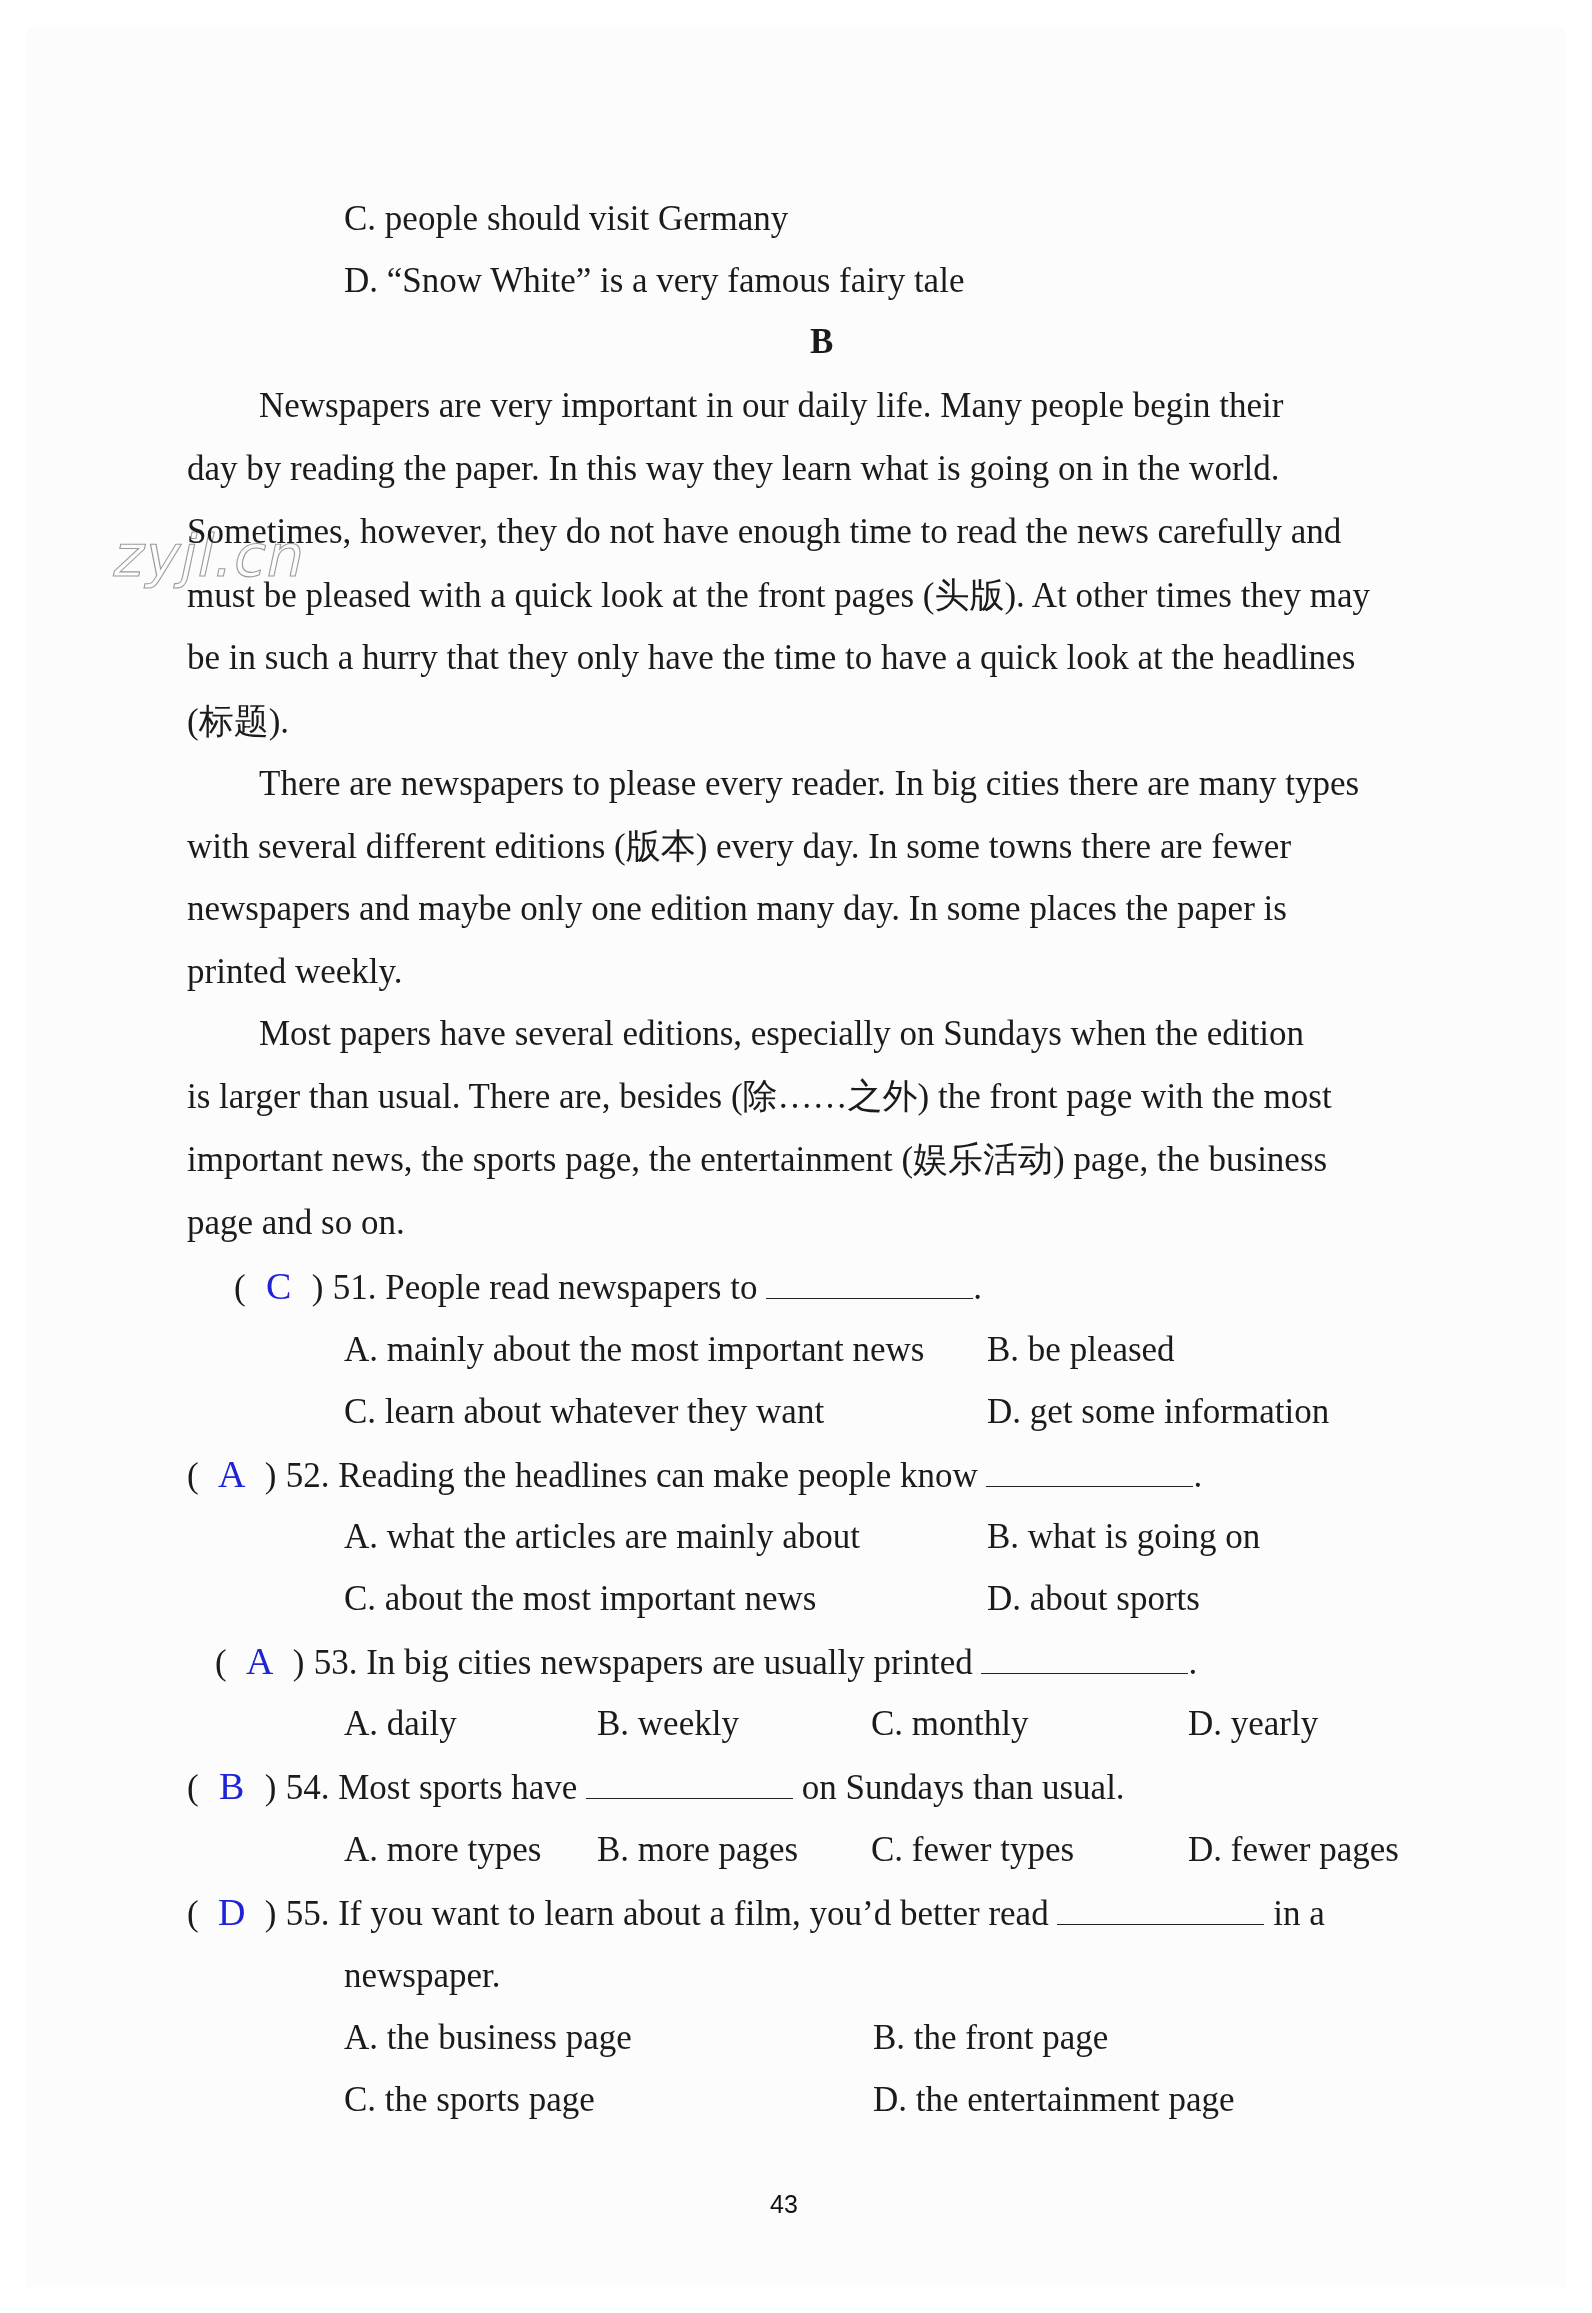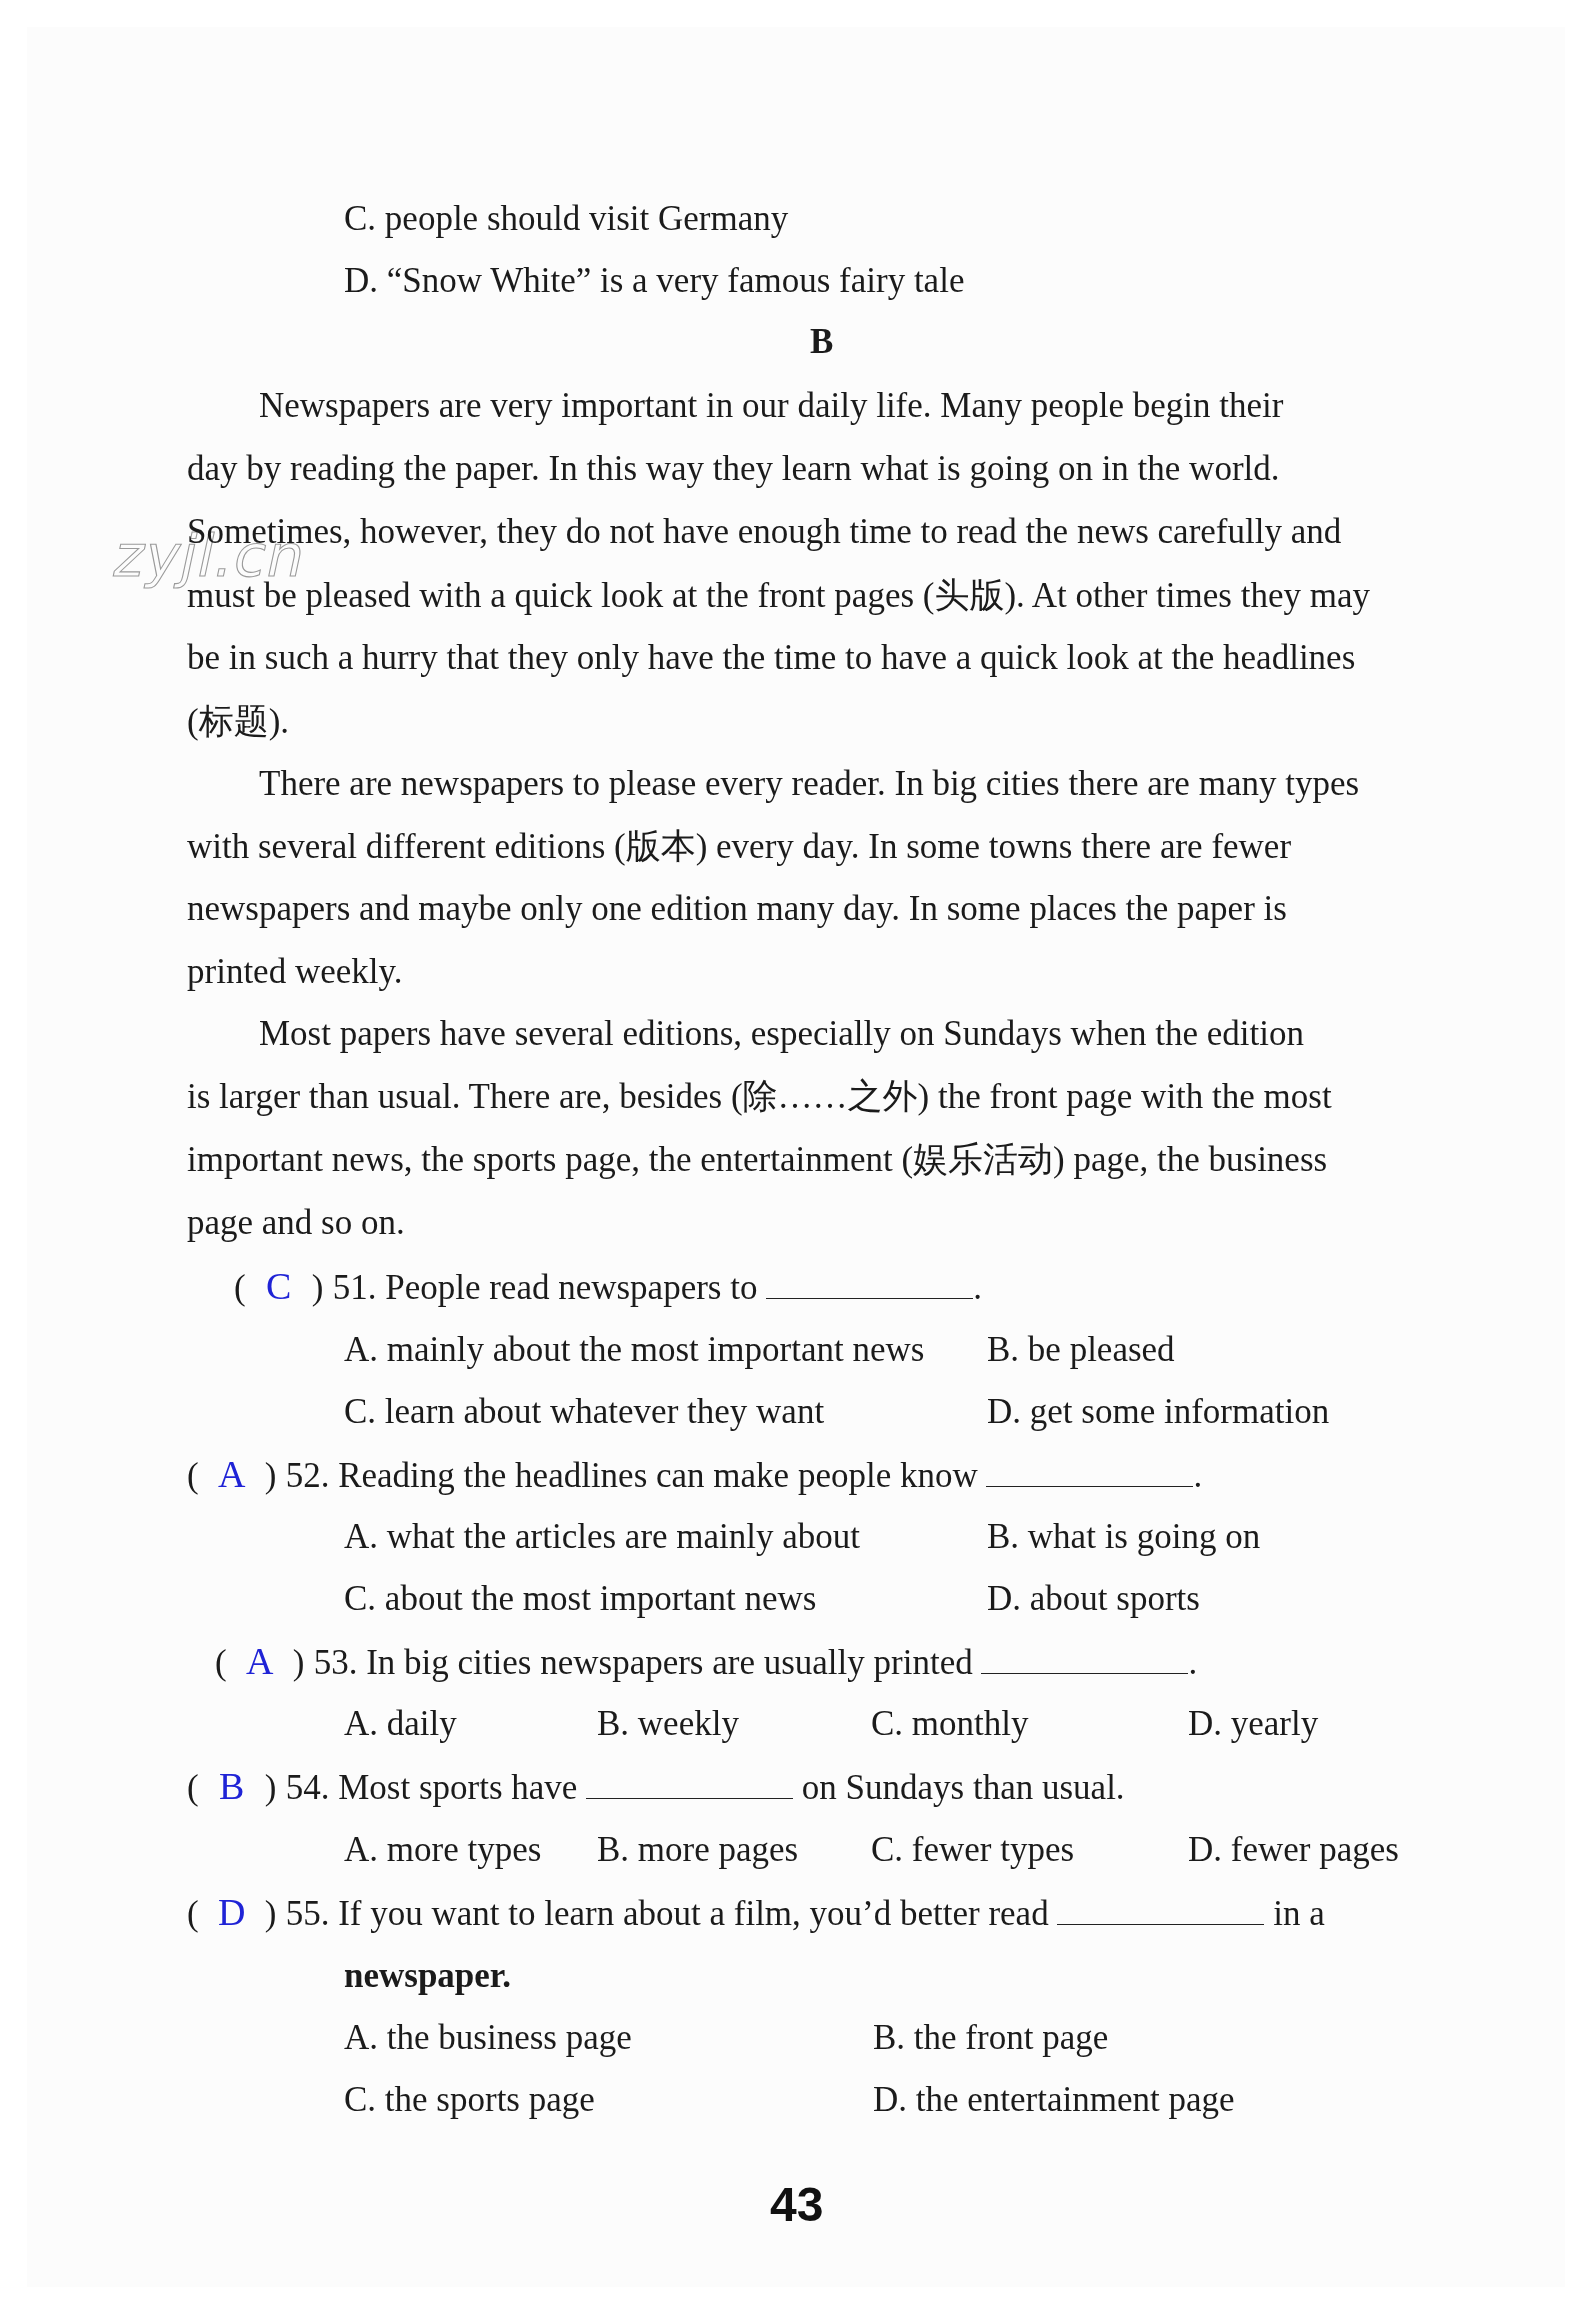--- a/index.html
+++ b/index.html
@@ -8,21 +8,21 @@
   .ln {
     position: absolute; white-space: nowrap;
     font-family: "Liberation Serif", "DejaVu Serif", serif;
     font-size: 35px; line-height: 41px; height: 41px; color: #1b1b1b;
   }
   .heading { font-weight: bold; }
   .ans { color: #1f23d6; font-size: 38px; }
   .blank { display: inline-block; border-bottom: 1.9px solid #222; height: 28px; vertical-align: baseline; }
   .pagenum {
     position: absolute; font-family: "Liberation Sans", "DejaVu Sans", sans-serif;
-    font-weight: bold; font-size: 48px; color: #111; line-height: 41px;
+    font-weight: normal; font-size: 25px; color: #111; line-height: 41px;
   }
   .watermark {
     position: absolute; left: 115px; top: 527px;
     font-family: "DejaVu Sans", sans-serif; font-size: 58px; line-height: 58px;
     color: transparent; -webkit-text-stroke: 1.1px #9a9a9a;
     transform: skewX(-12deg); letter-spacing: 0.9px; white-space: nowrap;
   }
   .q .num { margin-left: 9.4px; }
 </style>
 </head>
@@ -109,21 +109,21 @@
   <div class="ln" style="left:1188px; top:1829px;">D. fewer pages</div>
 </div>
 
 <div>
   <div class="ln q" style="left:187px; top:1892px;">
     <span>(</span><span style="display:inline-block;width:66px;text-align:center;"><span class="ans">D</span></span><span>)</span><span class="num">55.</span>
     <span>If you want to learn about a film, you’d better read</span>
     <span class="blank" style="width:207px;"></span>
     <span>in a</span>
   </div>
-  <div class="ln" style="left:344px; top:1955px;font-weight:bold;">newspaper.</div>
+  <div class="ln" style="left:344px; top:1955px;">newspaper.</div>
   <div class="ln" style="left:344px; top:2017px;">A. the business page</div>
   <div class="ln" style="left:873px; top:2017px;">B. the front page</div>
   <div class="ln" style="left:344px; top:2079px;">C. the sports page</div>
   <div class="ln" style="left:873px; top:2079px;">D. the entertainment page</div>
 </div>
 
 <div class="pagenum" style="left:770px; top:2184px;">43</div>
 
 
 </body></html>

